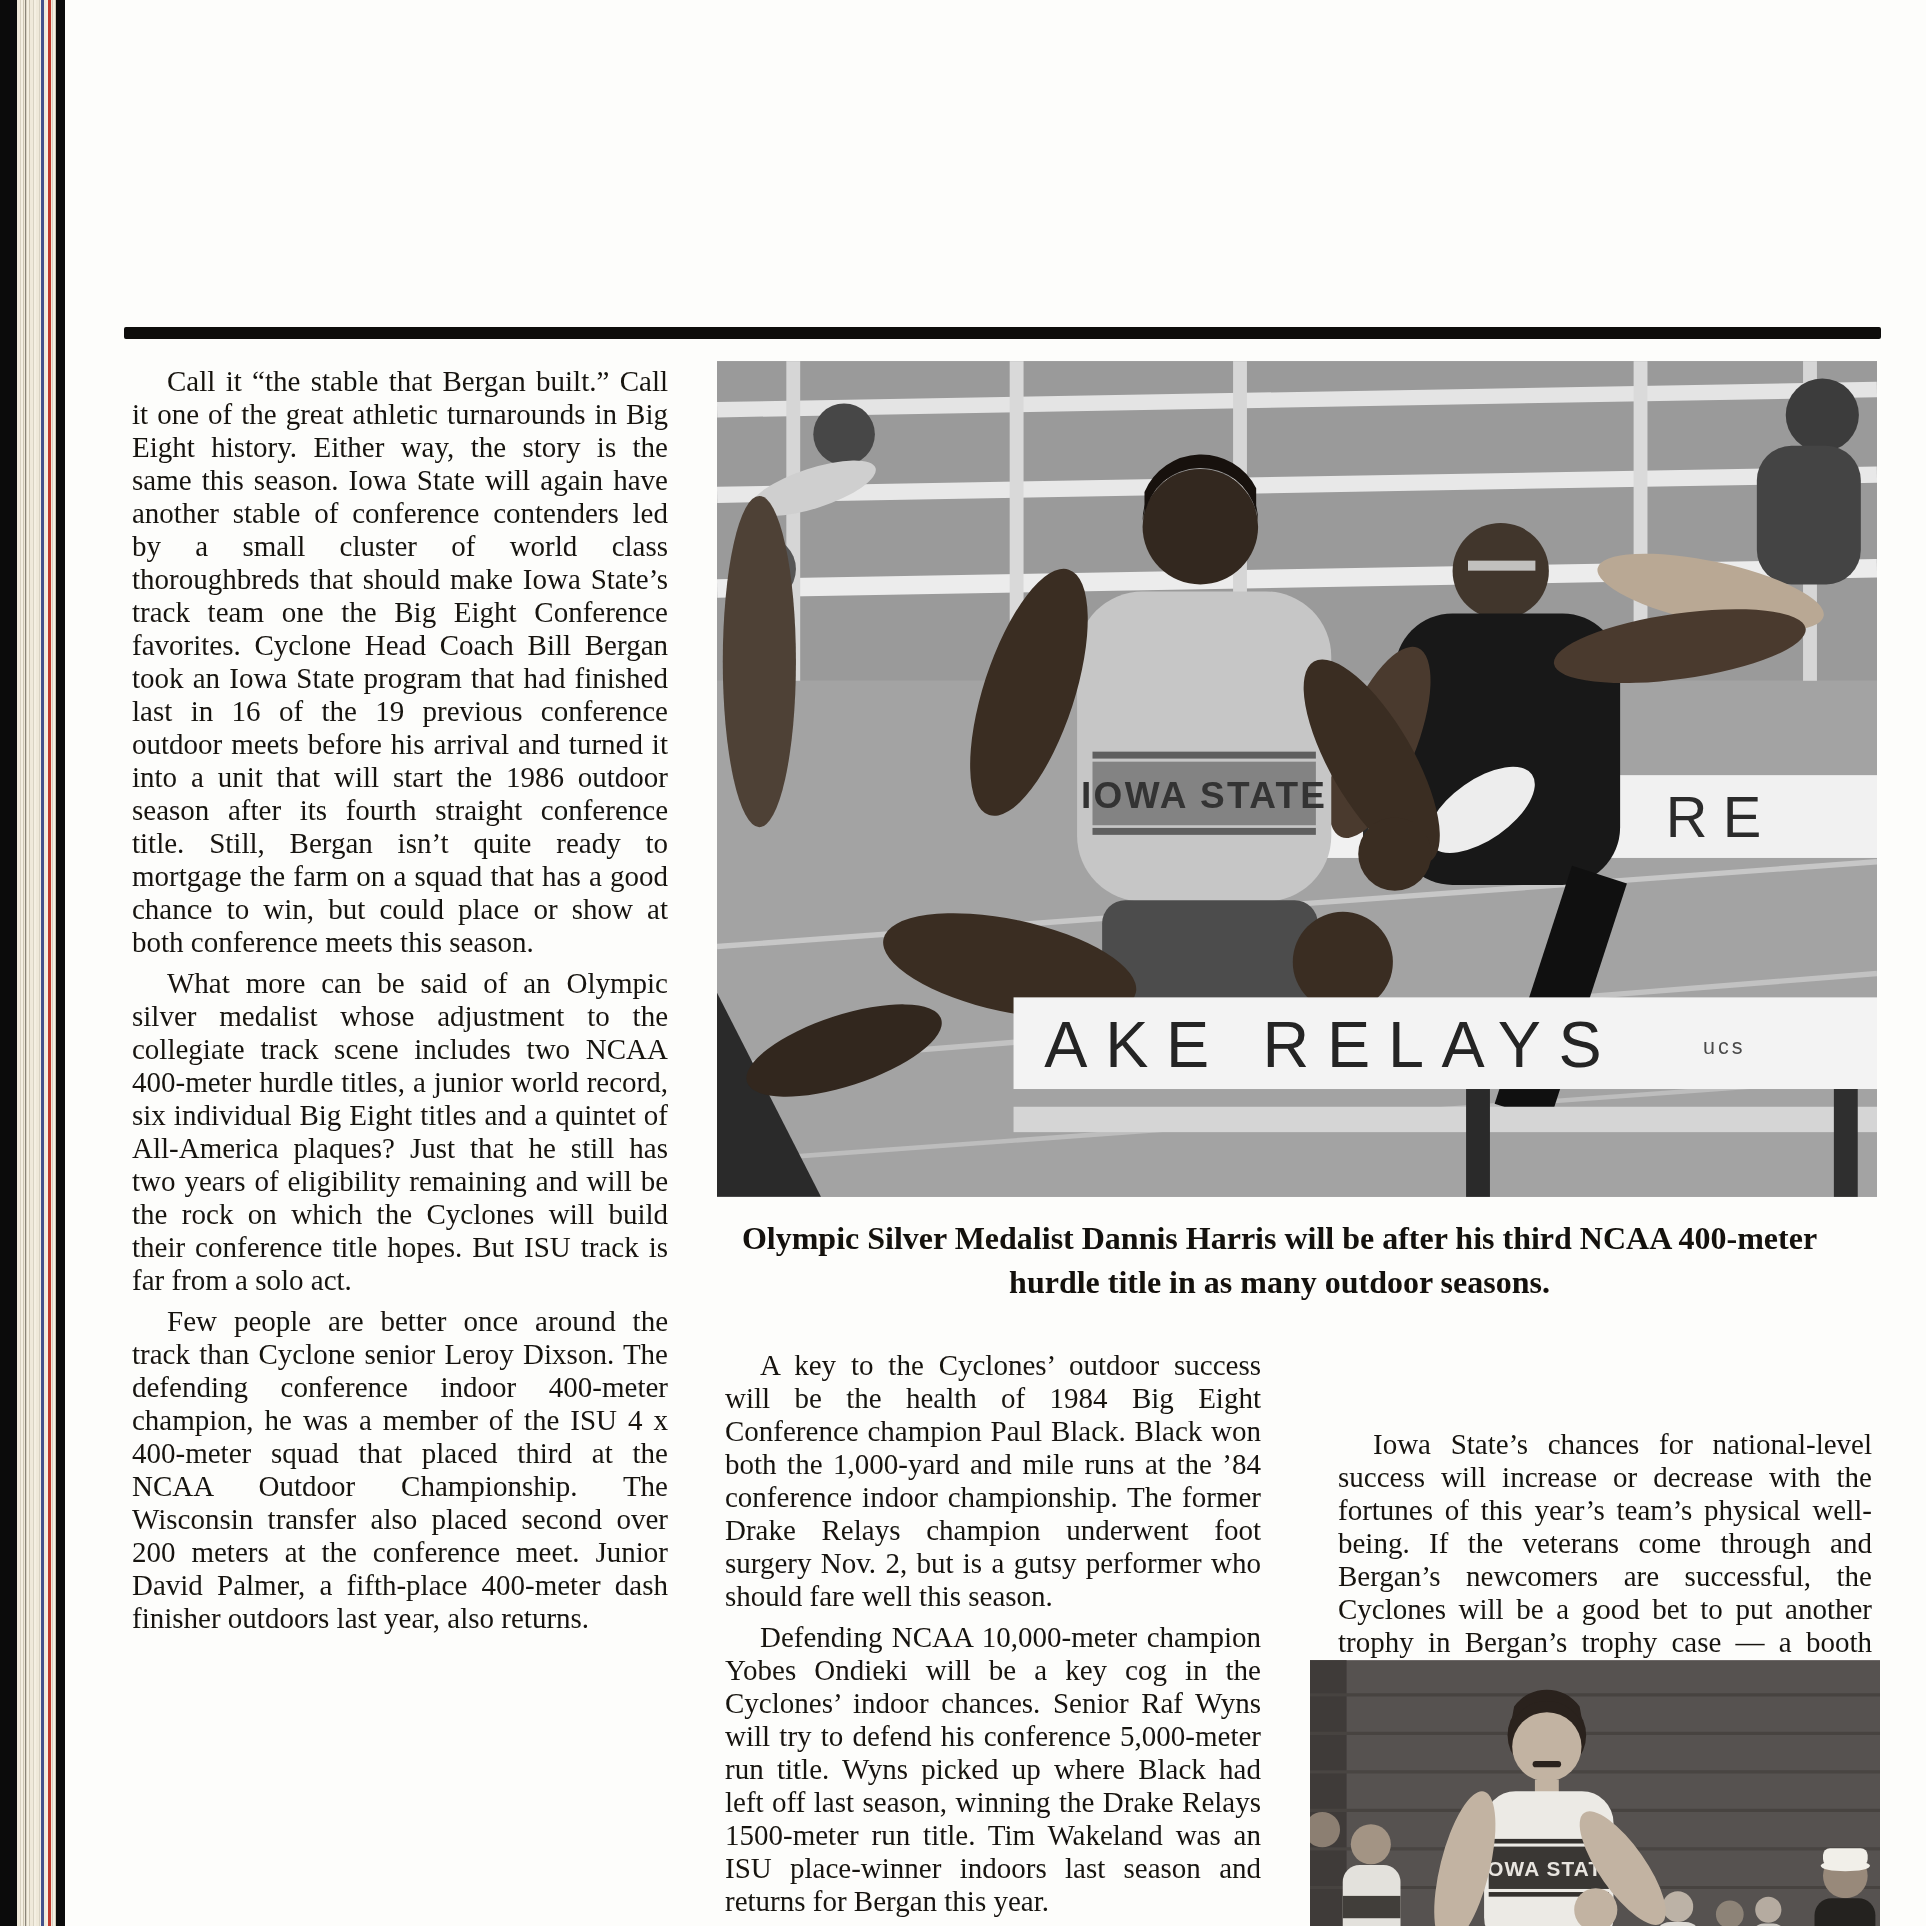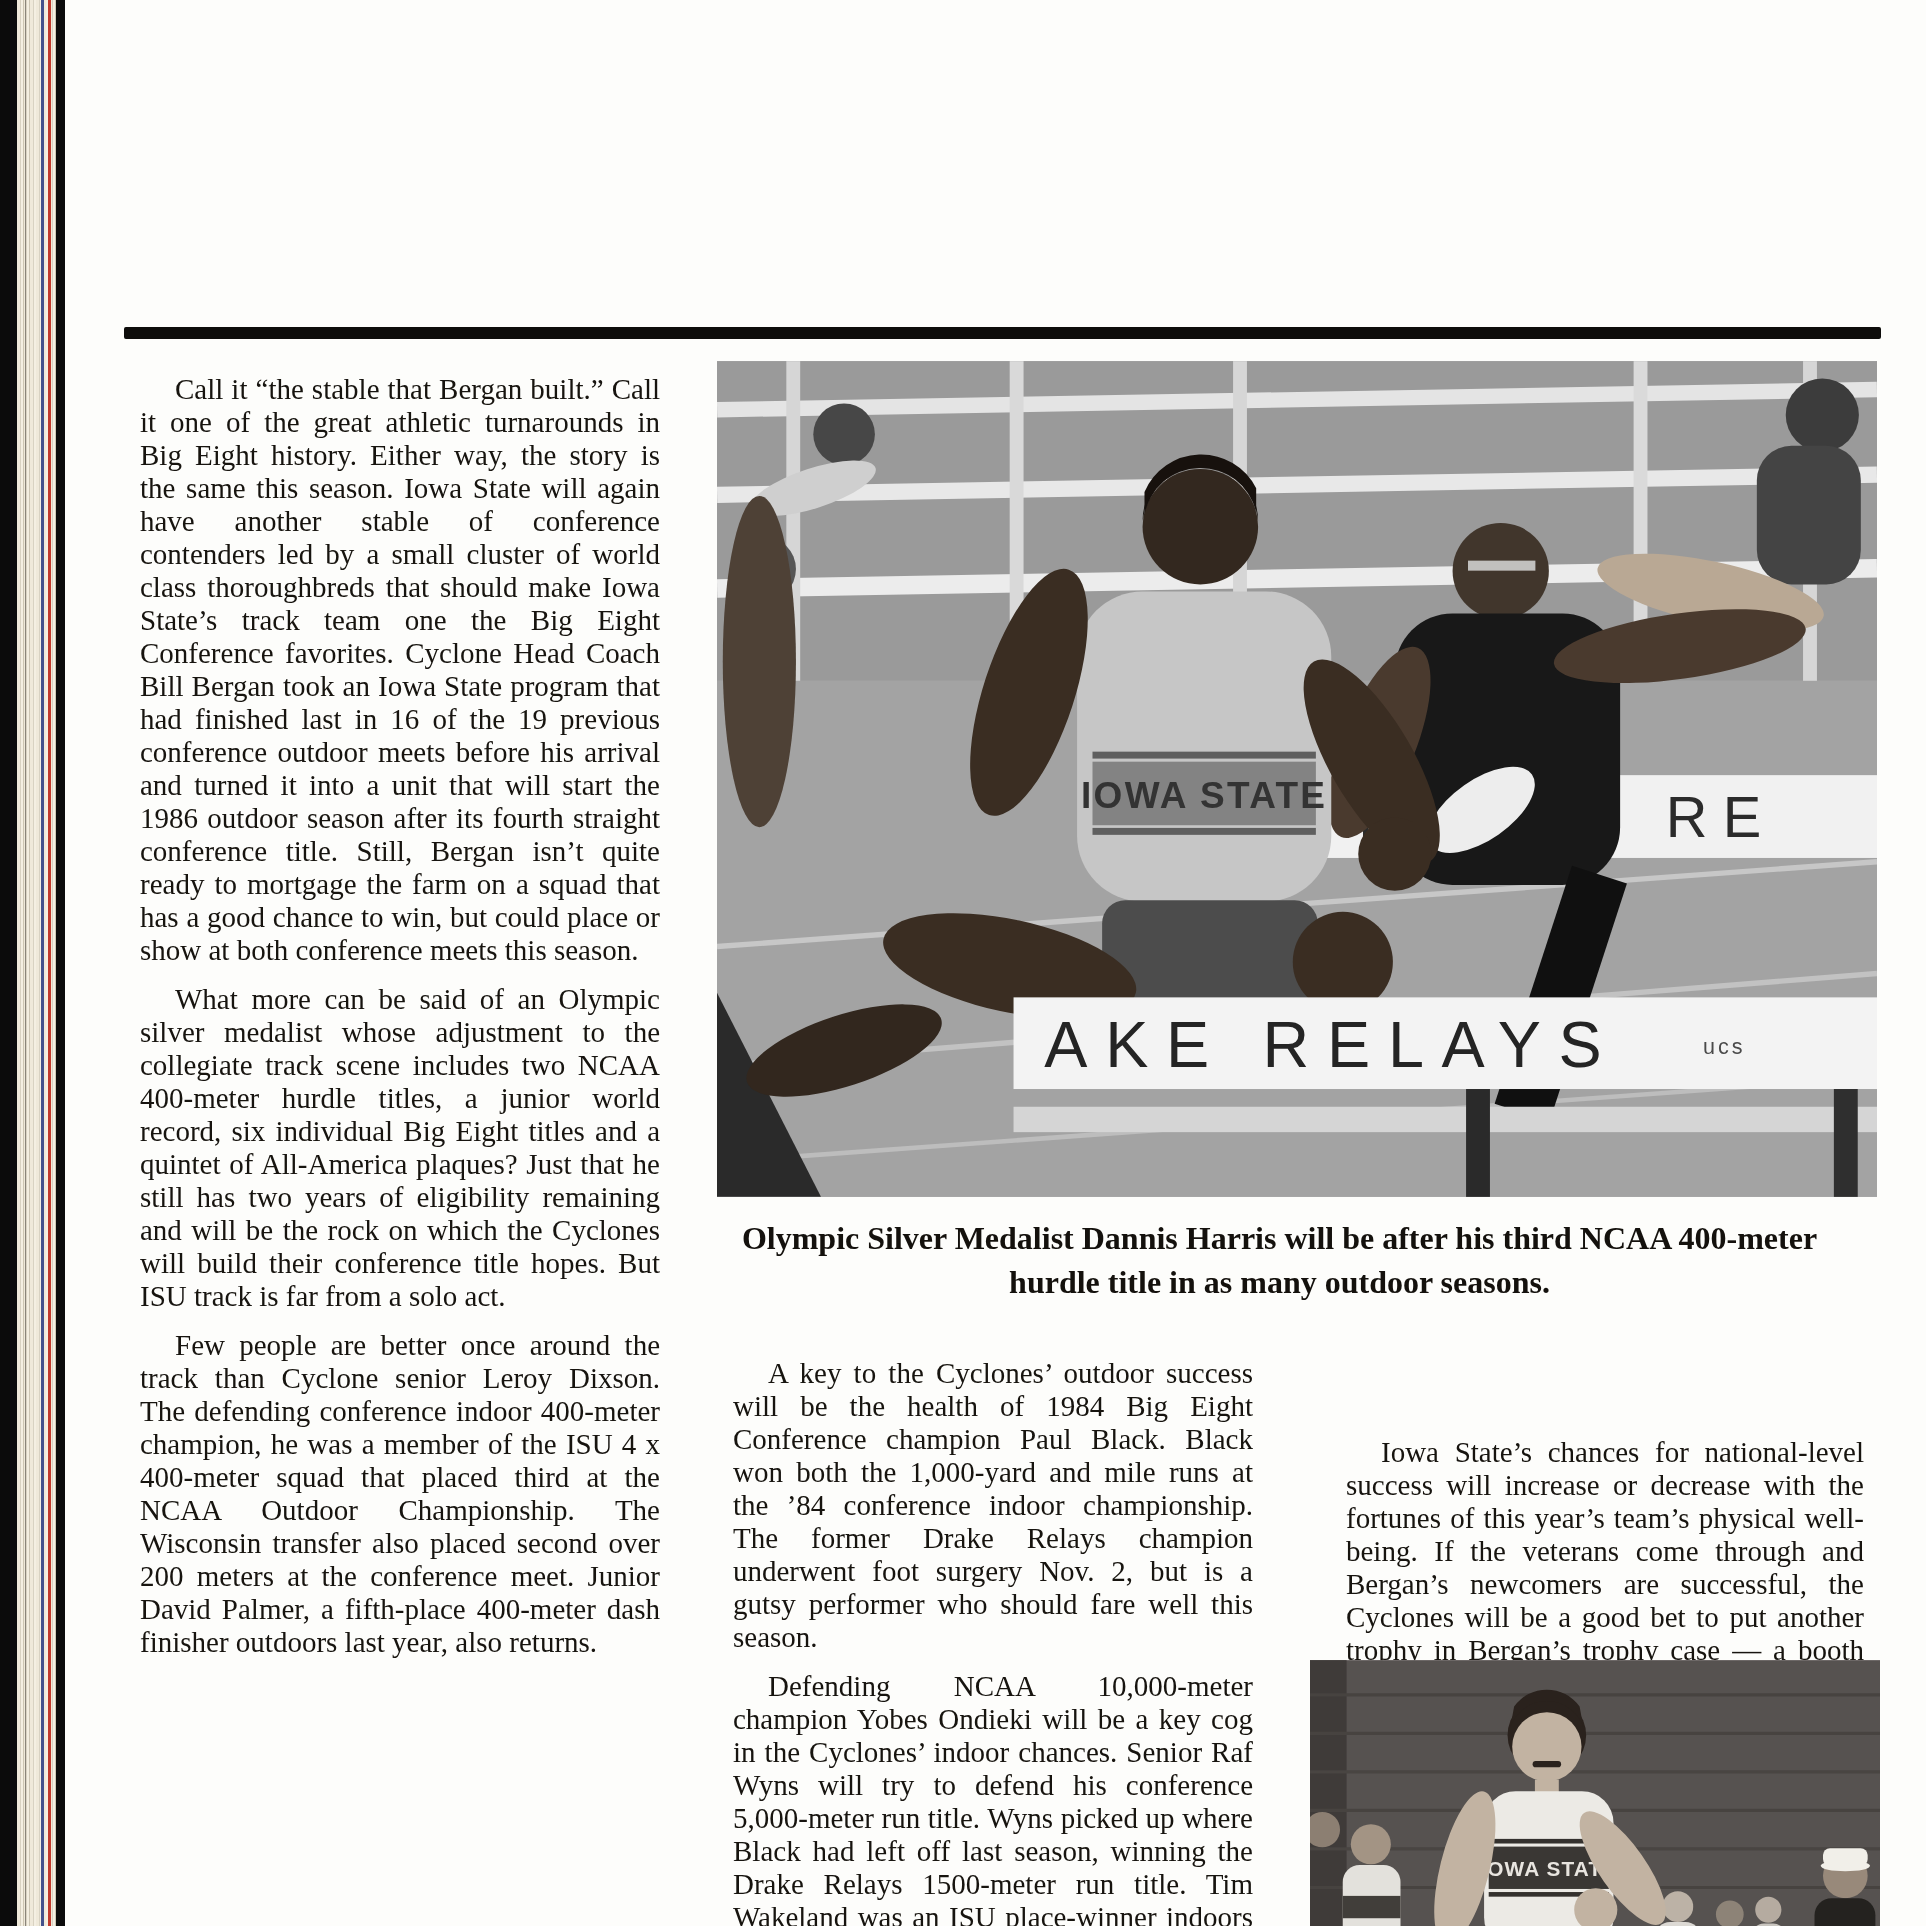--- a/index.html
+++ b/index.html
@@ -15,21 +15,21 @@
   .line-red{left:31px;width:3.1px;background:#c03a2c;}
   
   .headline{position:absolute;left:124px;top:101px;width:1768px;
         font-weight:700;font-style:italic;font-size:109px;line-height:108px;
         letter-spacing:-1.5px;color:#0e0d0b;}
   .hl-line{white-space:nowrap;}
   .rule{position:absolute;left:124px;top:327px;width:1757px;height:11.6px;background:#0e0d0b;border-radius:1.9px;}
   
   .bodycol{position:absolute;width:552px;font-size:29px;line-height:33px;
         text-align:justify;color:#17140f;}
-  .bodycol p{margin:16px;text-indent:35px;}
+  .bodycol p{margin:8px;text-indent:35px;}
   .col1{left:124px;top:357px;}
   .col2{left:717px;top:1341px;}
   .col3{left:1330px;top:1420px;width:550px;}
   
   .photo{position:absolute;display:block;}
   .photo-top{left:717px;top:361px;width:1160px;height:836px;}
   .photo-bottom{left:1310px;top:1660px;width:570px;height:632px;}
   
   .caption{position:absolute;font-weight:700;font-size:32px;line-height:44px;color:#14110d;text-align:center;}
   .cap-top{left:717px;top:1216px;width:1125px;}

